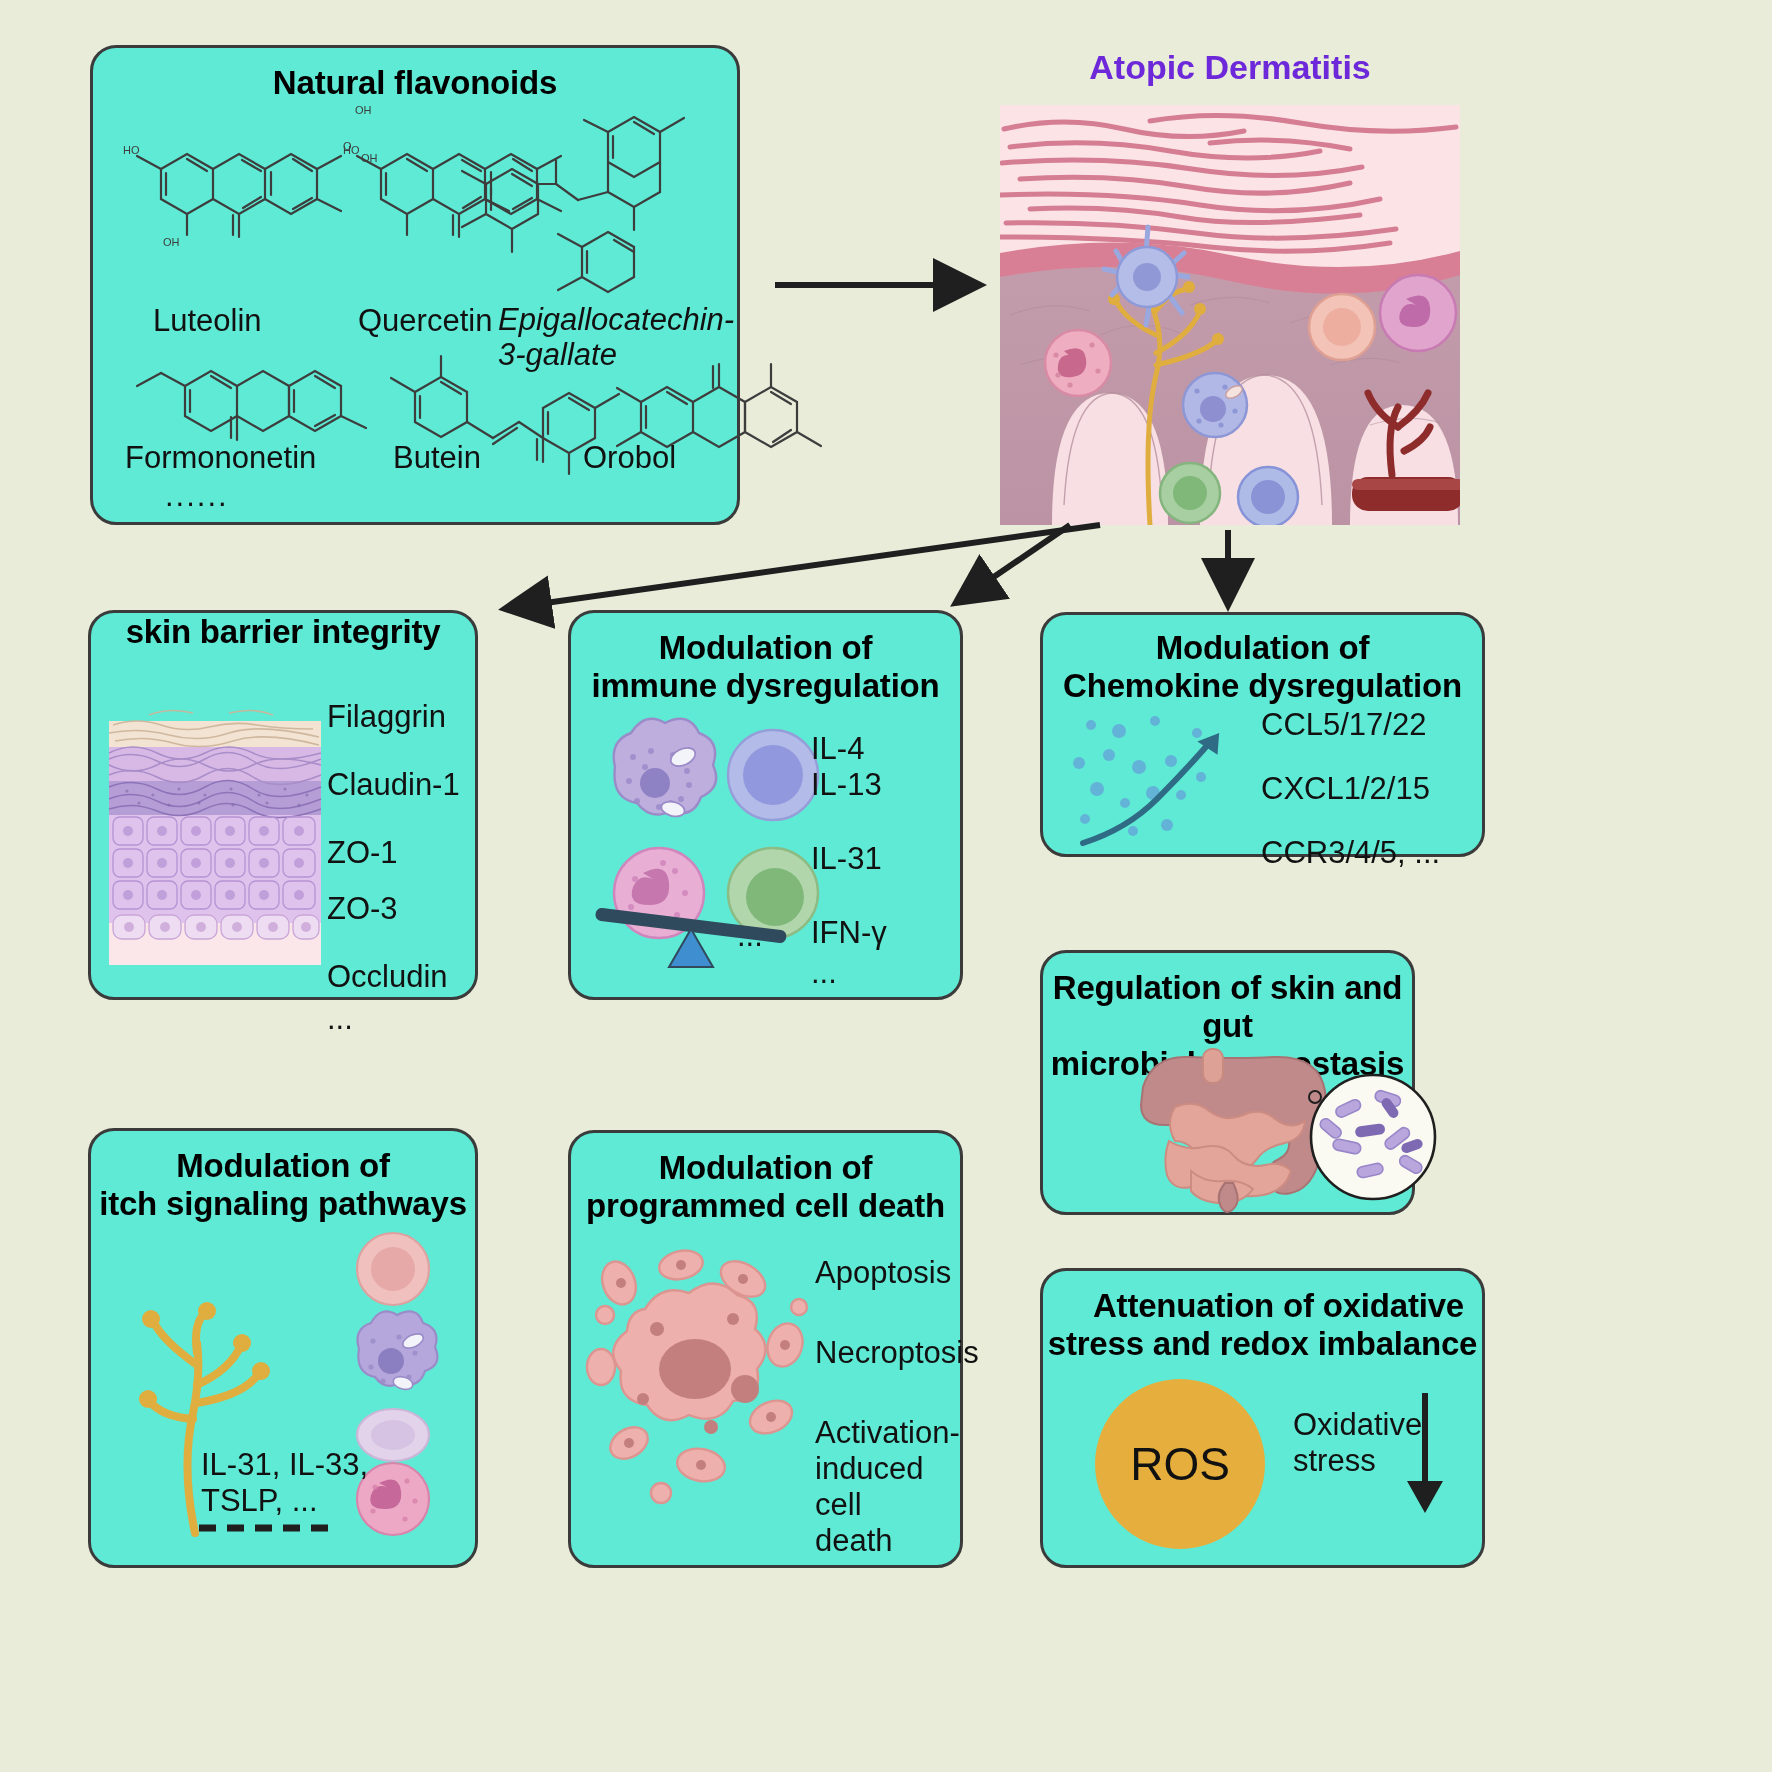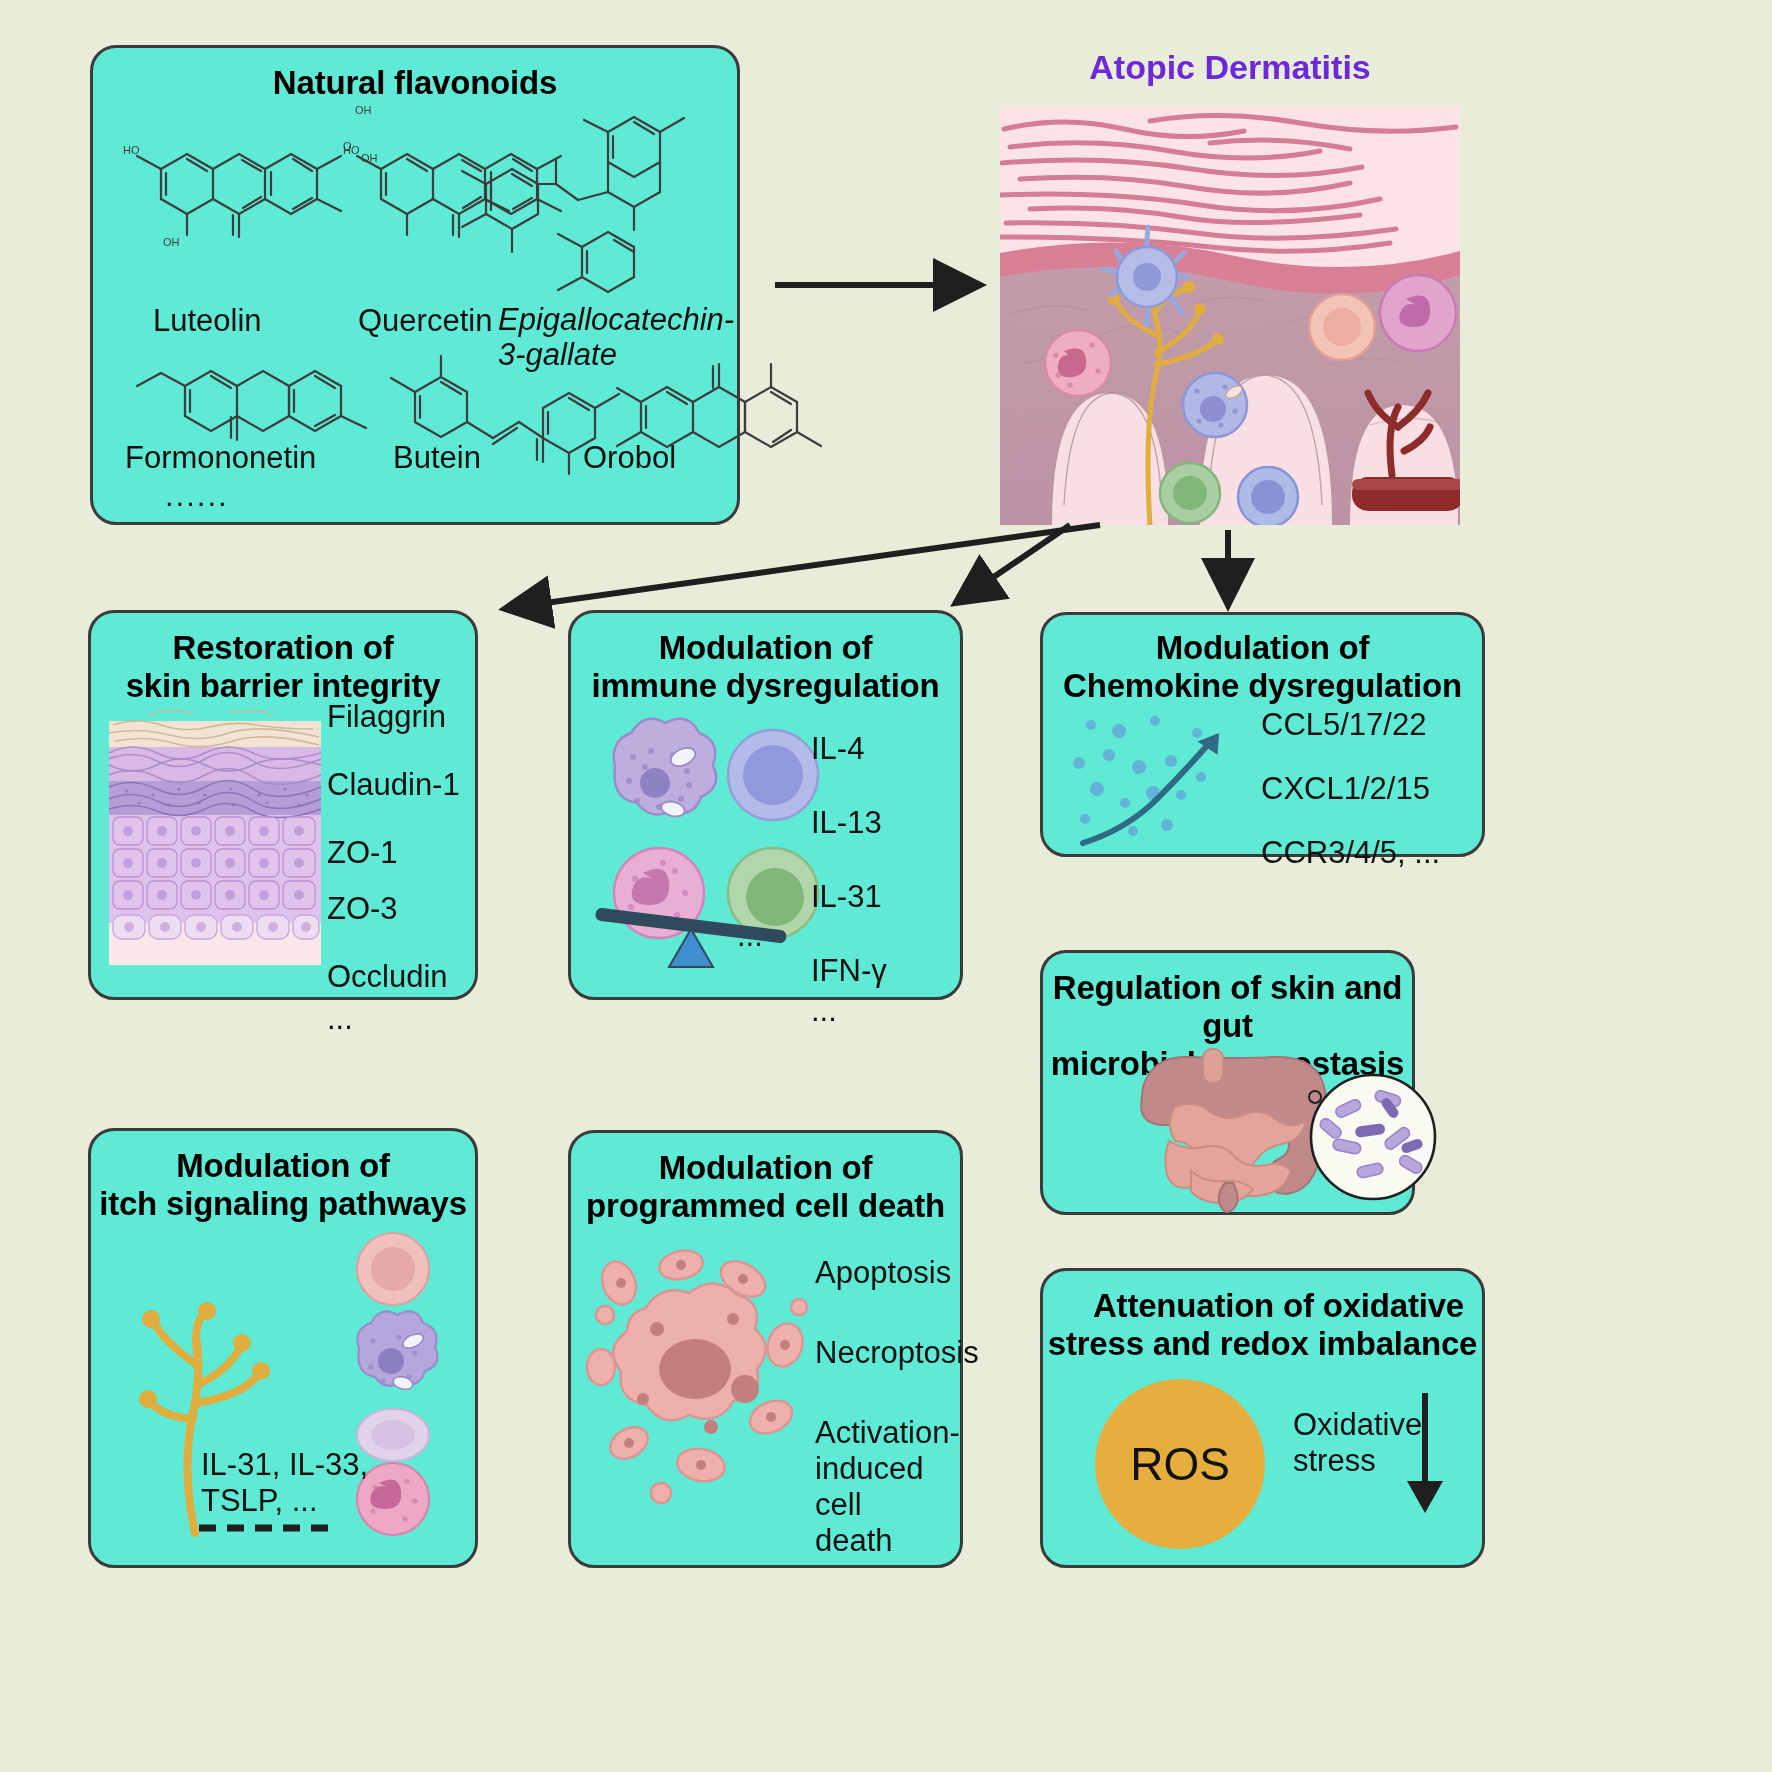--- a/index.html
+++ b/index.html
@@ -320,21 +320,20 @@
     </defs>
     <g stroke="#1f1f1f" stroke-width="6" fill="none" marker-end="url(#ah)">
       <line x1="775" y1="285" x2="975" y2="285"></line>
       <line x1="1100" y1="525" x2="510" y2="608"></line>
       <line x1="1070" y1="525" x2="960" y2="600"></line>
       <line x1="1228" y1="530" x2="1228" y2="600"></line>
     </g>
   </svg>
 
   <div class="panel" style="left:88px;top:610px;width:390px;height:390px;">
-    <div class="ptitle" style="margin-top:16px;">Restoration of</div>
     <div class="ptitle">skin barrier integrity</div>
 
     <svg width="212" height="250" viewBox="0 0 212 250" style="position:absolute;left:18px;top:106px;">
       <rect x="0" y="200" width="212" height="46" fill="#fbe6ea"></rect>
       <rect x="0" y="92" width="212" height="112" fill="#e0c3ec"></rect>
       <rect x="0" y="60" width="212" height="36" fill="#b59ed6"></rect>
       <rect x="0" y="26" width="212" height="36" fill="#d8b9e6"></rect>
       <rect x="0" y="2" width="212" height="26" fill="#f2e3d2"></rect>
 
       <g stroke="#cdb49a" stroke-width="1.6" fill="none" opacity=".9">
@@ -496,21 +495,21 @@
     </svg>
 
     <div class="lbl" style="position:absolute;left:166px;top:305px;">...</div>
 
     <svg width="200" height="70" viewBox="0 0 200 70" style="position:absolute;left:22px;top:288px;">
       <rect x="2" y="18" width="192" height="13" rx="6" fill="#2f4a5c" transform="rotate(7 98 24)"></rect>
       <polygon points="98,28 120,66 76,66" fill="#3f8fd0" stroke="#2f4a5c" stroke-width="2"></polygon>
     </svg>
 
     <div style="position:absolute;left:240px;top:118px;">
-      <div class="lbl" style="margin-bottom:38px;">IL-4</div>
+      <div class="lbl" style="">IL-4</div>
       <div class="lbl" style="margin-bottom:38px;">IL-13</div>
       <div class="lbl" style="margin-bottom:38px;">IL-31</div>
       <div class="lbl" style="margin-bottom:4px;">IFN-γ</div>
       <div class="lbl">...</div>
     </div>
   </div>
 
   <div class="panel" style="left:1040px;top:612px;width:445px;height:245px;">
     <div class="ptitle" style="margin-top:14px;">Modulation of</div>
     <div class="ptitle">Chemokine dysregulation</div>

